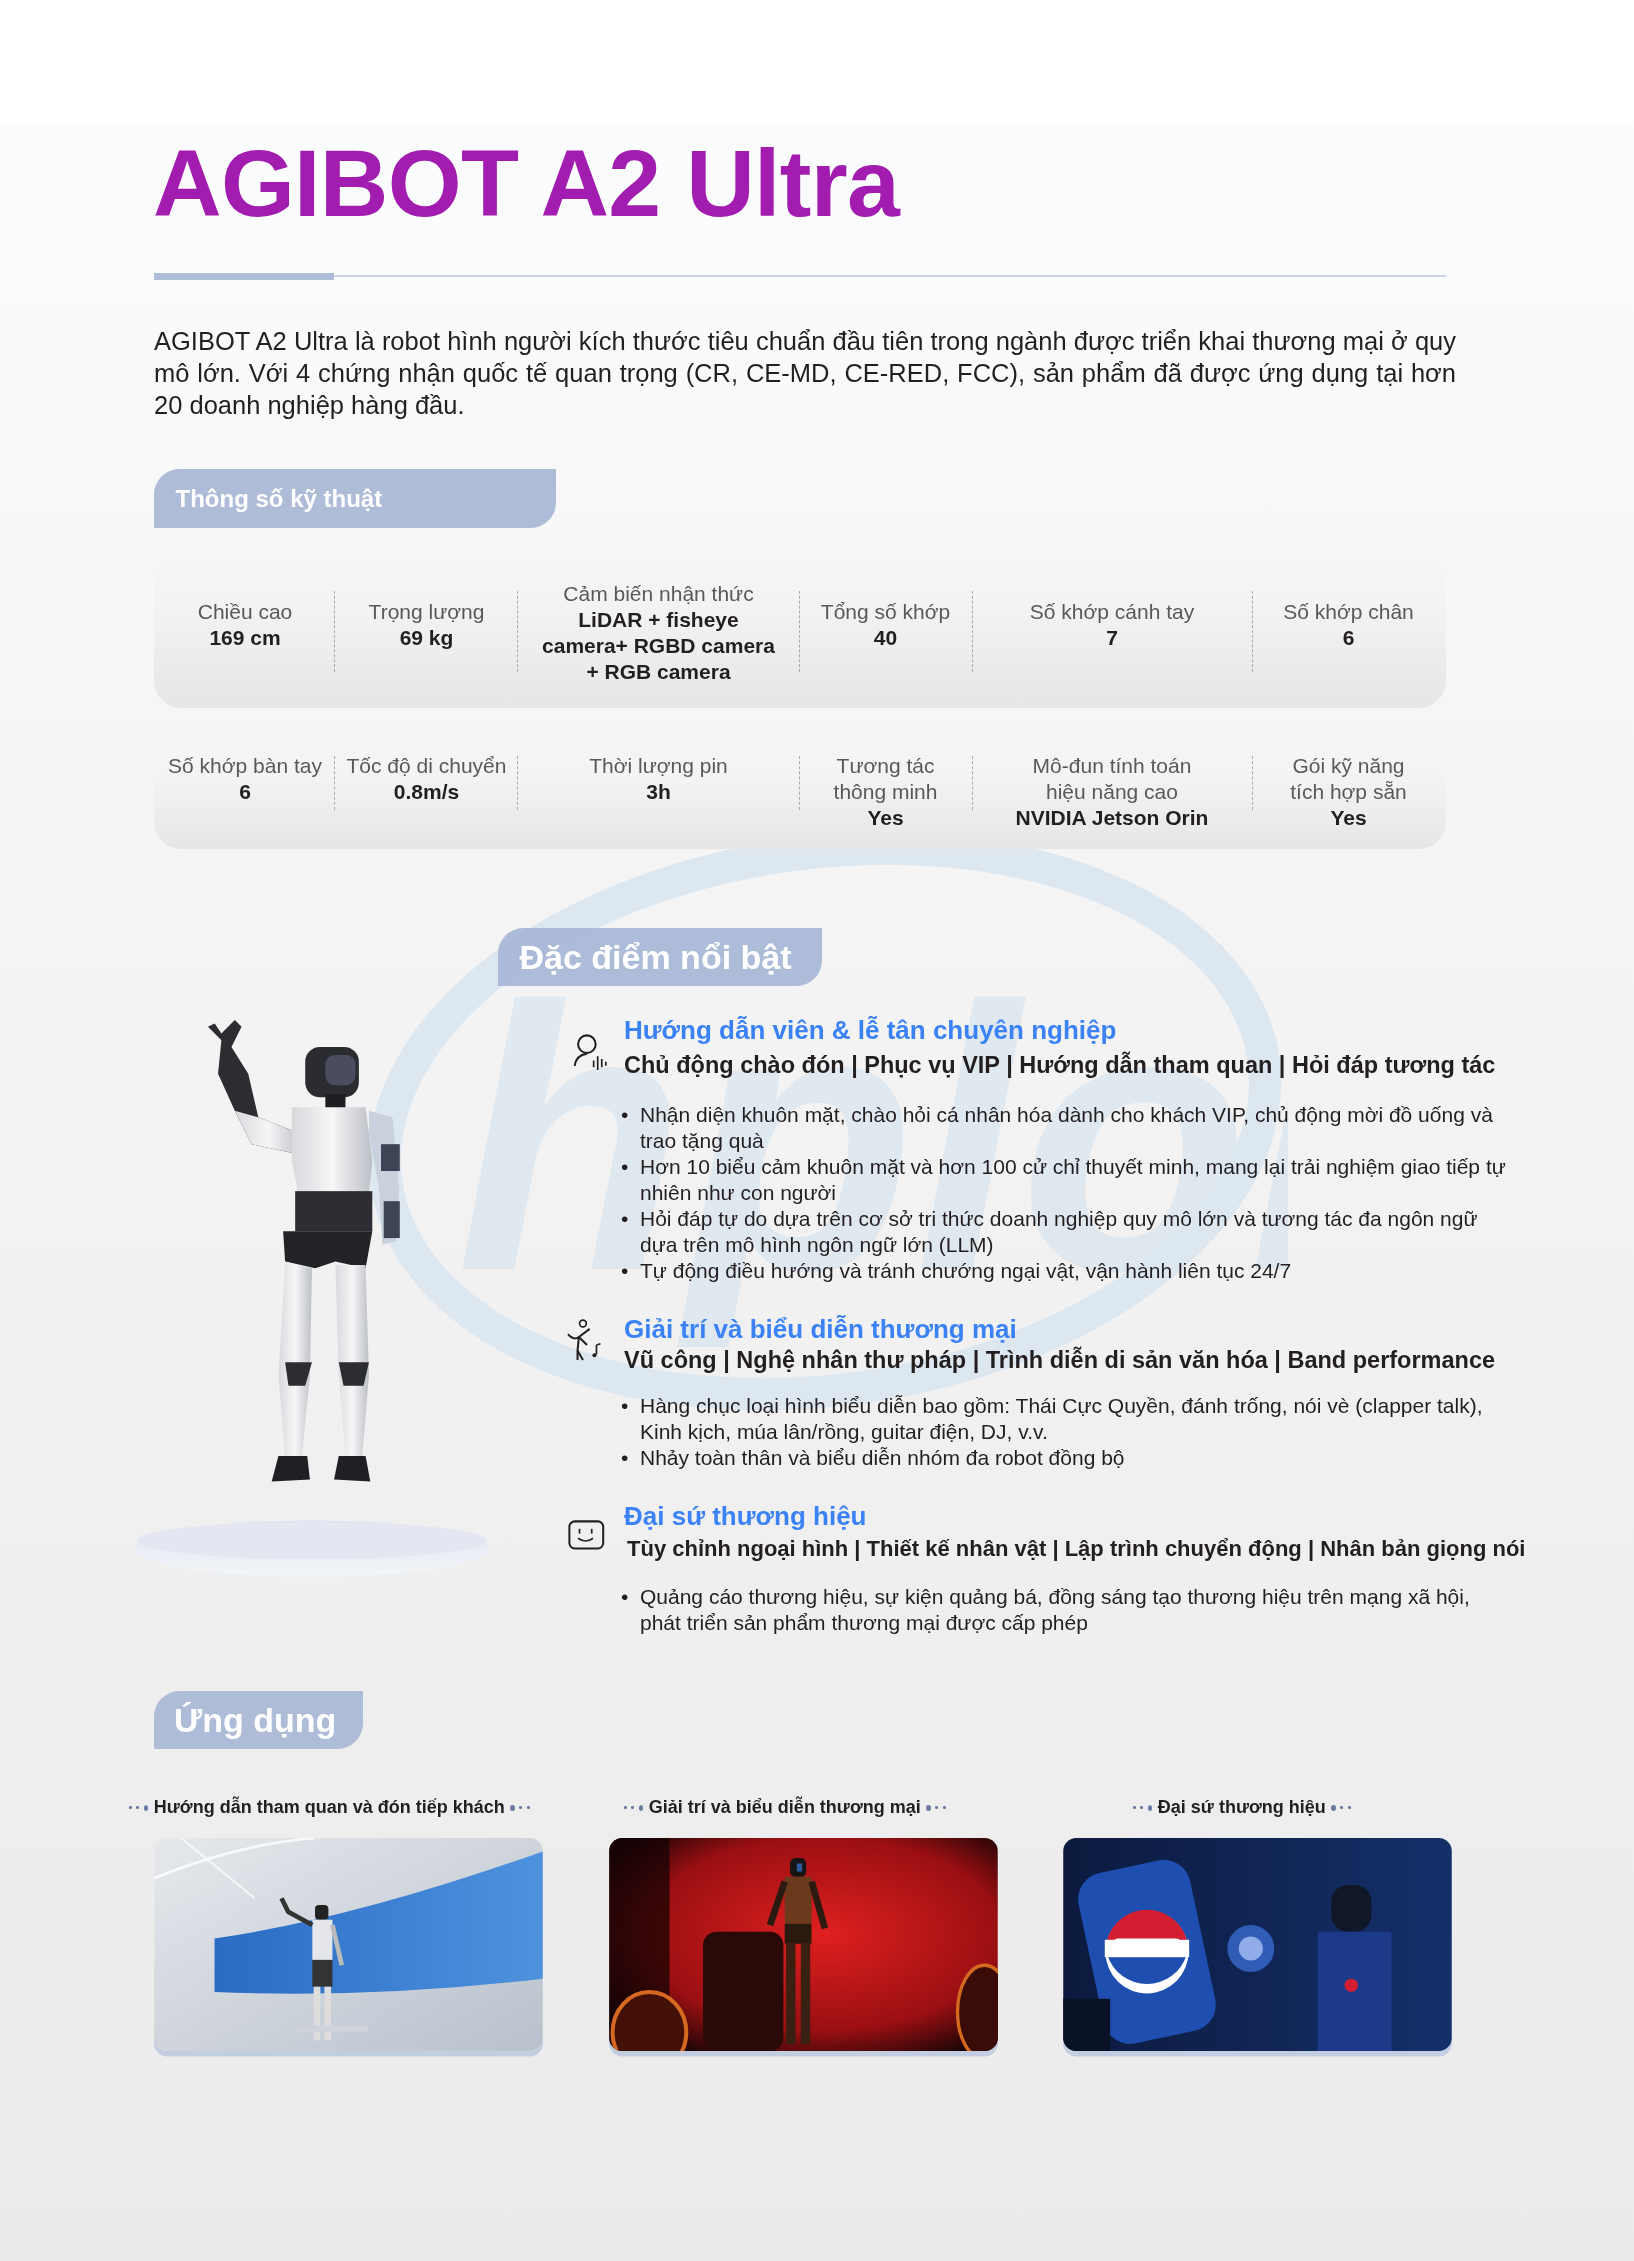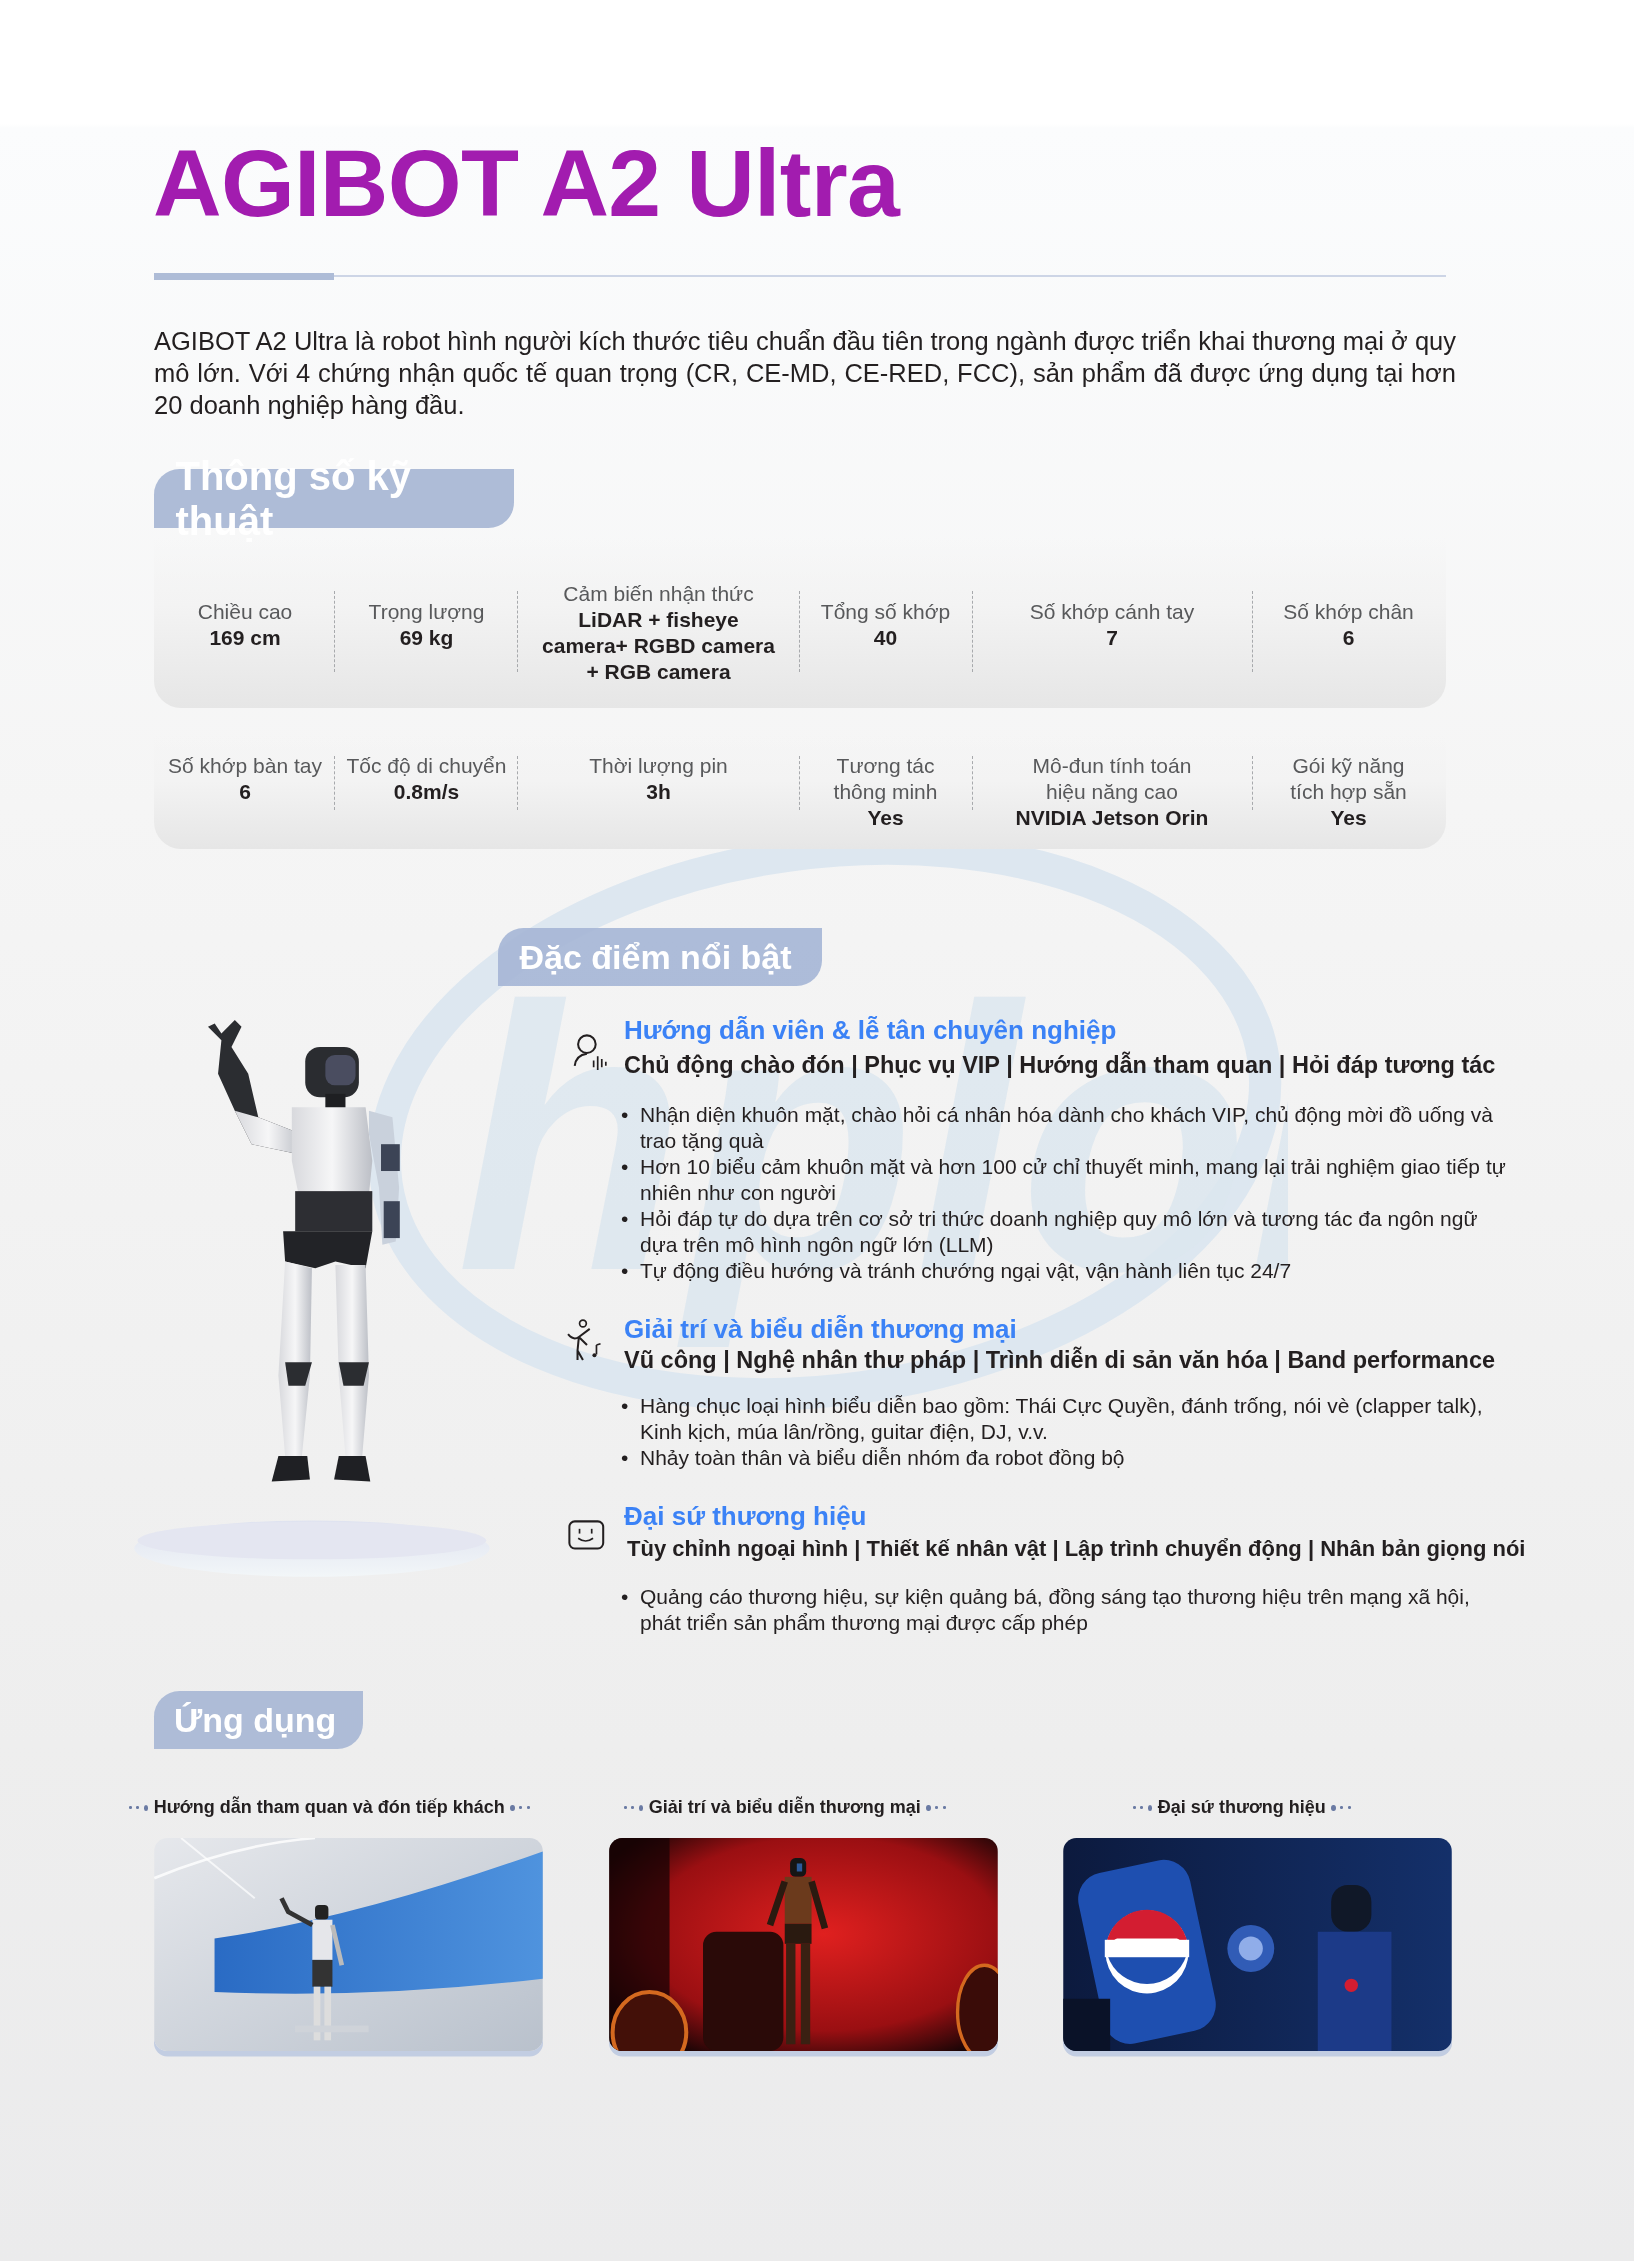--- a/index.html
+++ b/index.html
@@ -34,21 +34,21 @@
   
   .pill {
     position: absolute;
     background: #aebcd7;
     color: #ffffff;
     font-weight: bold;
     border-radius: 25.5px 0 25.5px 0;
     display: flex; align-items: center;
     padding-left: 21.5px;
   }
-  .pill-specs { left: 154px; top: 469px; width: 360px; height: 59px; font-size: 40px; }
+  .pill-specs { left: 154px; top: 469px; width: 402px; height: 59px; font-size: 24px; }
   .pill-feat { left: 498px; top: 928px; width: 324px; height: 58px; font-size: 34px; background: rgba(166,182,214,0.92); }
   .pill-apps { left: 154px; top: 1691px; width: 209px; height: 58px; font-size: 34px; padding-left: 20px; }
 
   
   .spec-panel {
     position: absolute; left: 154px; width: 1292px;
     border-radius: 0 0 27px 27px;
     background: linear-gradient(180deg, rgba(245,245,245,0) 0%, #f3f3f3 40%, #e6e6e6 100%);
   }
   .spec-panel.p1 { top: 537px; height: 171px; }

